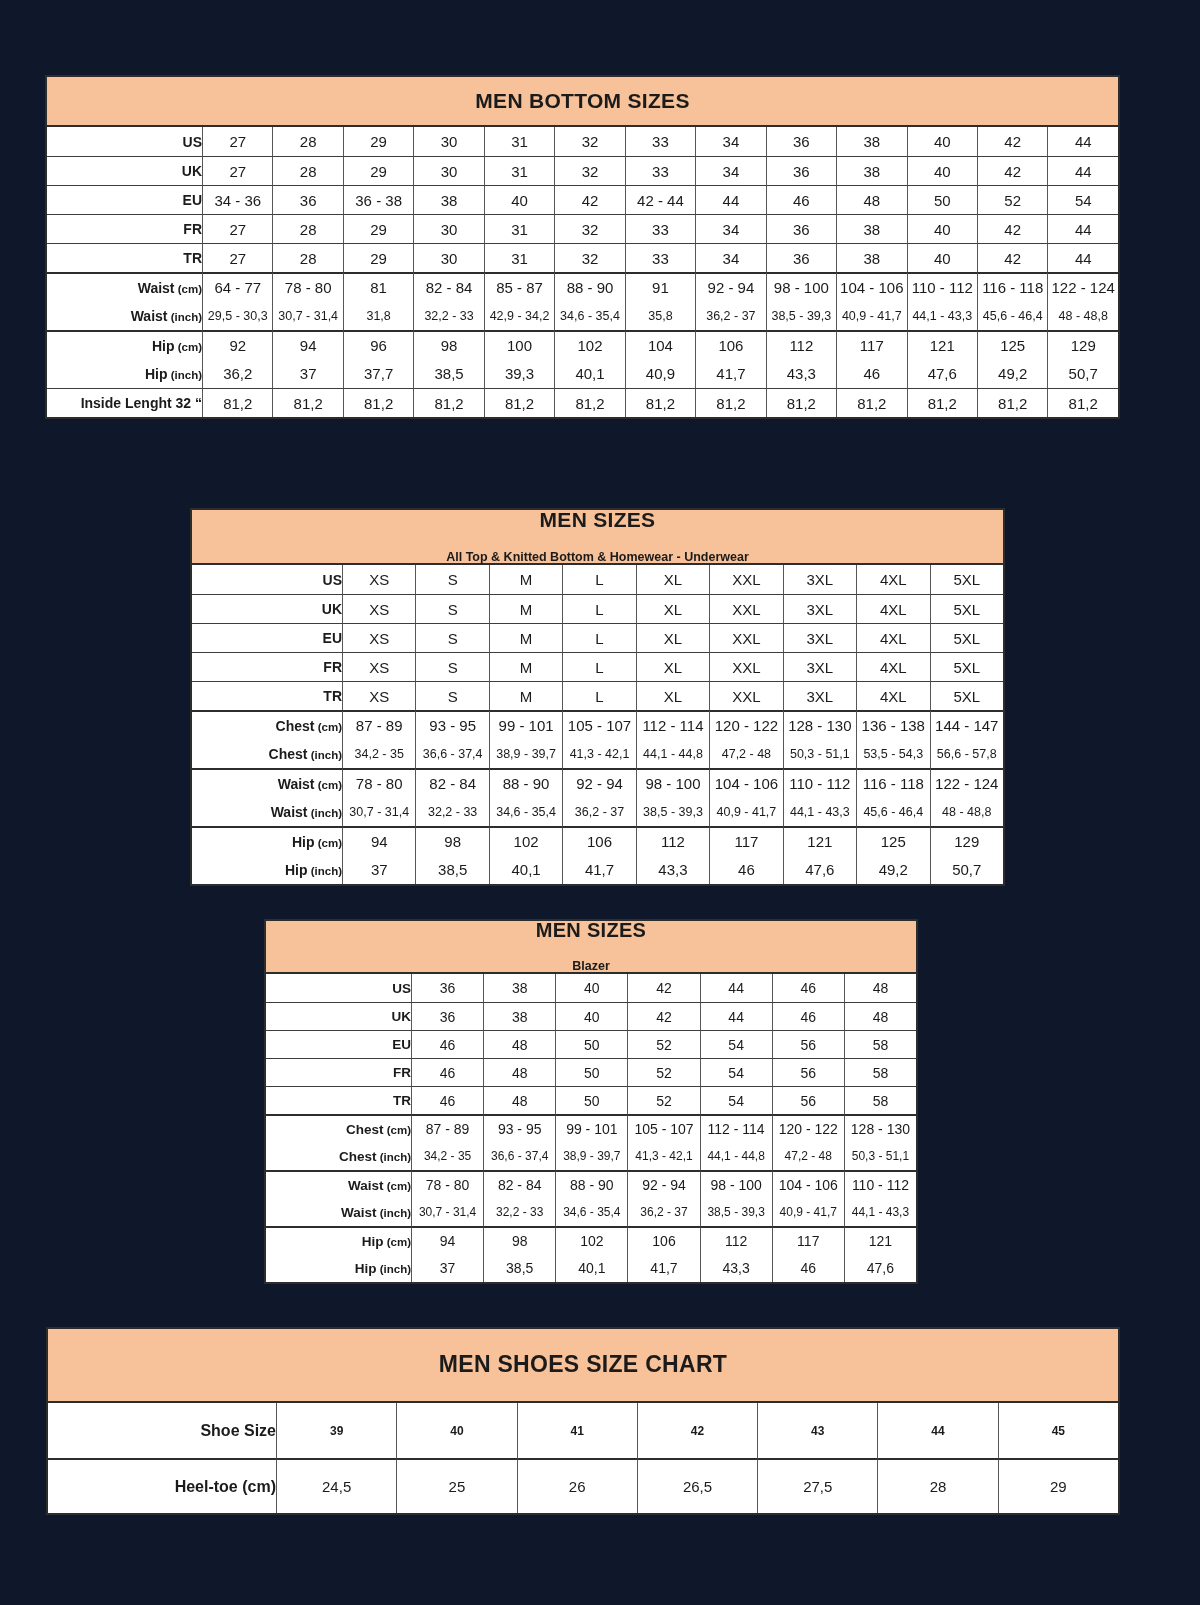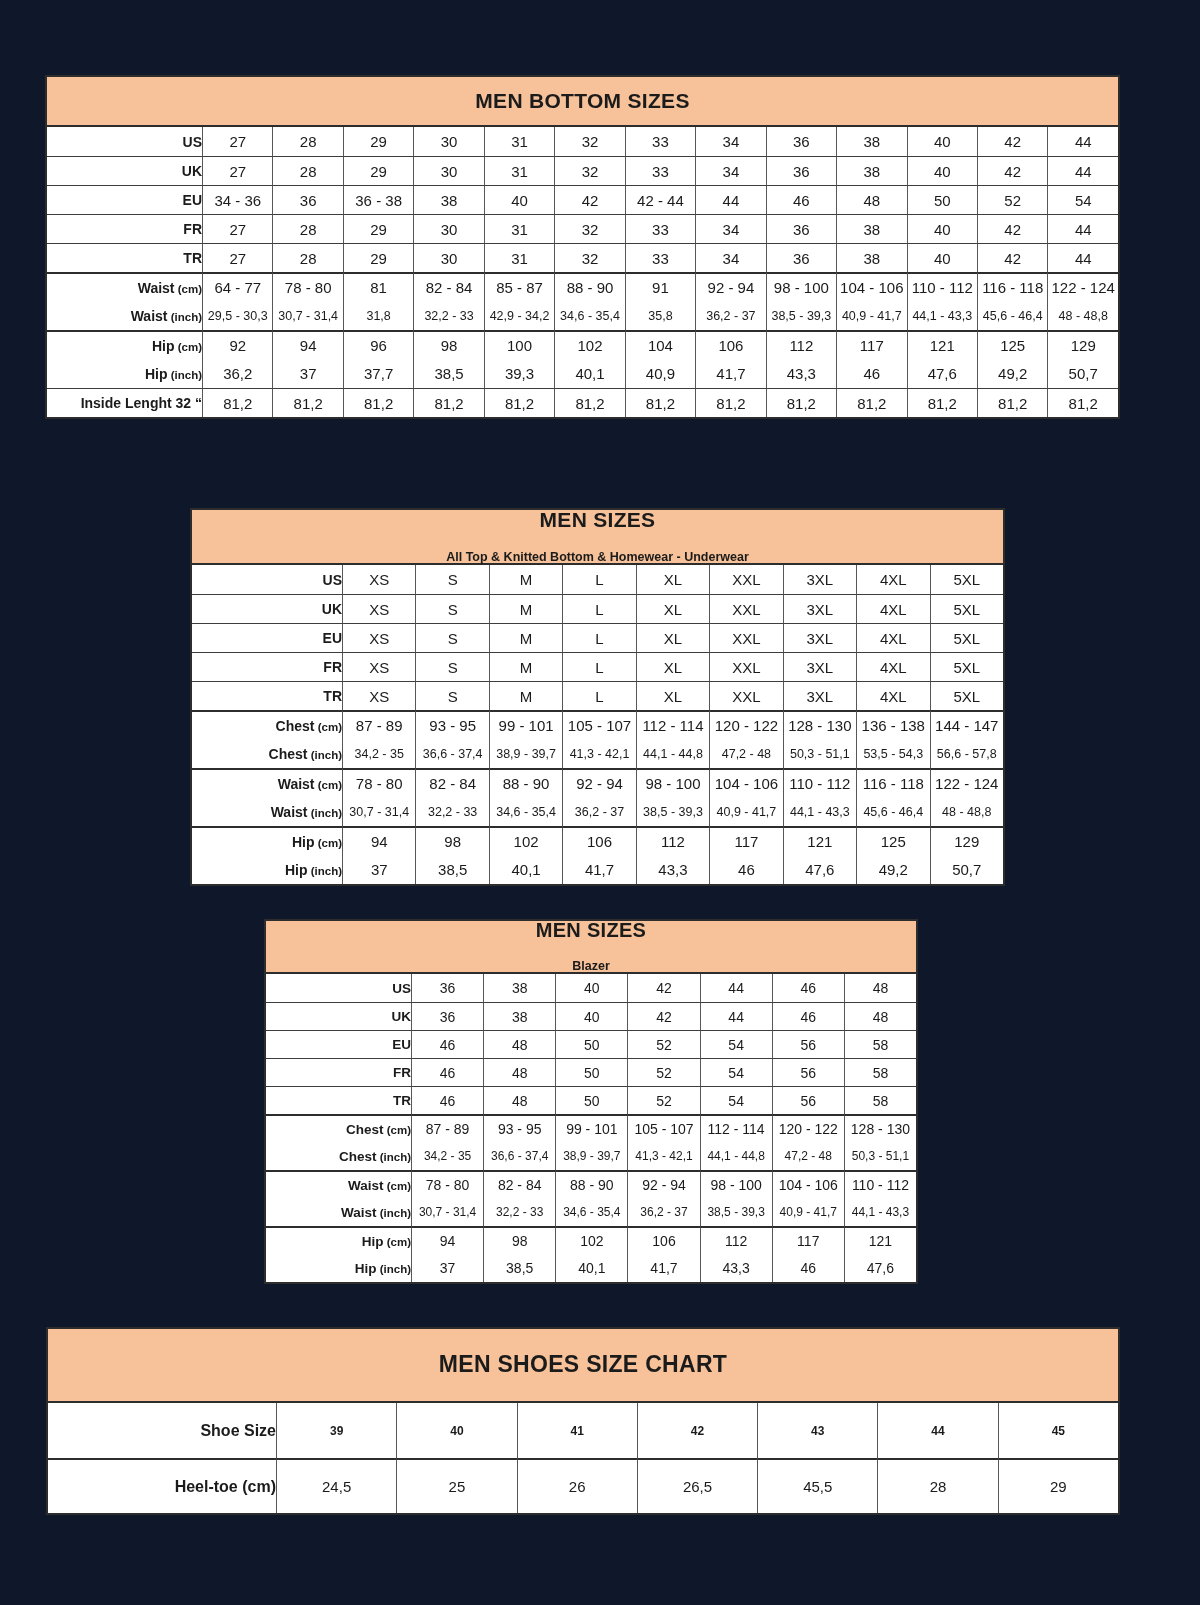--- a/index.html
+++ b/index.html
@@ -516,21 +516,21 @@
             <td>43</td>
             <td>44</td>
             <td>45</td>
           </tr>
           <tr class="sep-thick">
             <td class="lbl"><span>Heel-toe (cm)</span></td>
             <td>24,5</td>
             <td>25</td>
             <td>26</td>
             <td>26,5</td>
-            <td>45,5</td>
+            <td>27,5</td>
             <td>28</td>
             <td>29</td>
           </tr>
         </tbody>
       </table>
   </div>
 
 </div>
 
 </body></html>

